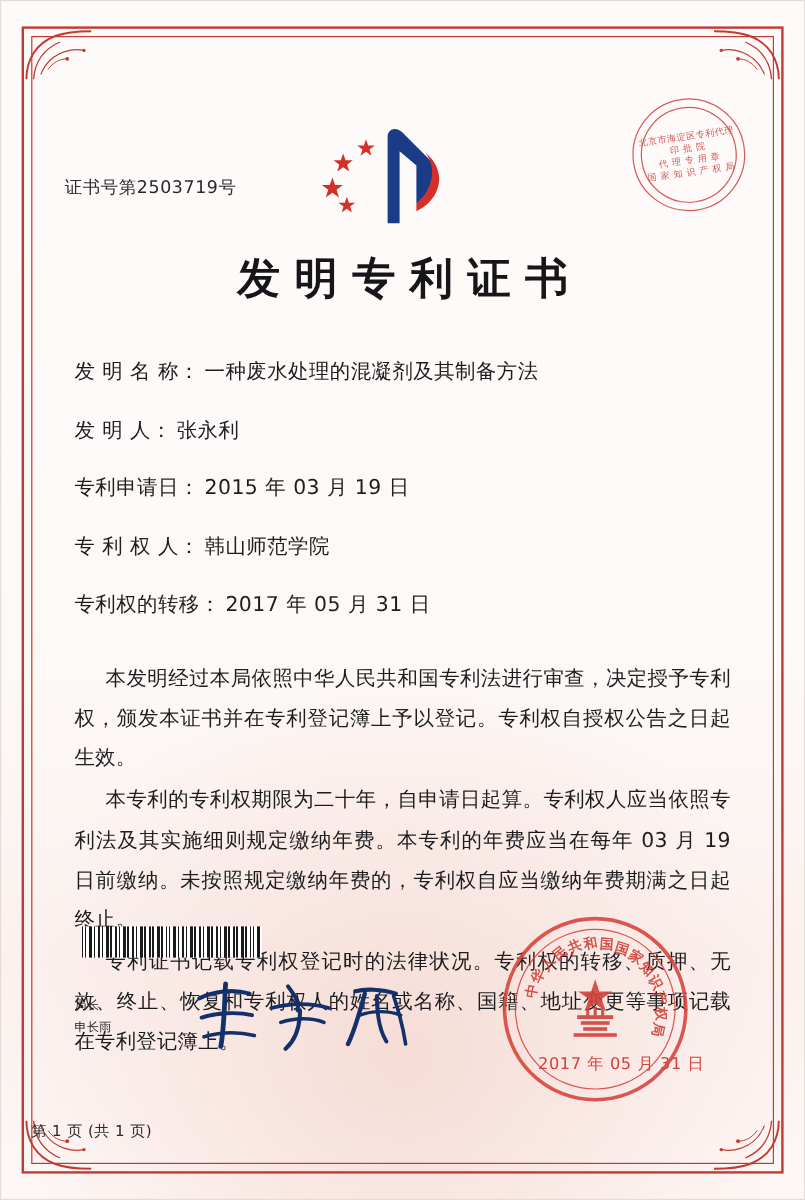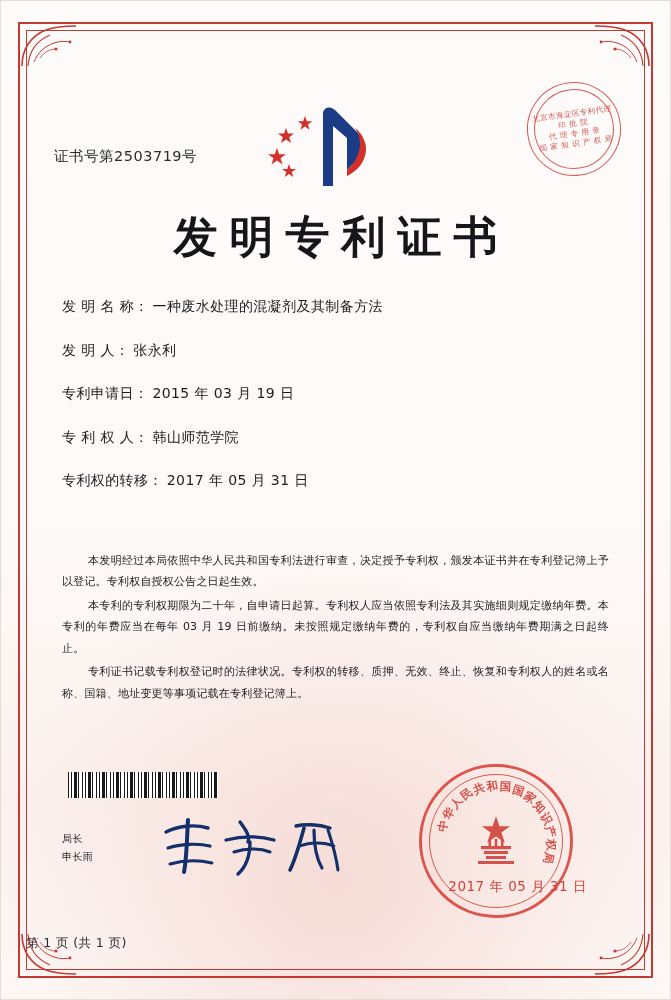--- a/index.html
+++ b/index.html
@@ -115,59 +115,59 @@
     justify-content: center;
   }
   .logo svg { display:block; }
 
   
   .title {
     position: absolute;
     left: 0; right: 0;
     top: 178px;
     text-align: center;
-    font-size: 44px;
+    font-size: 36px;
     letter-spacing: 12px;
     color: #16161a;
     font-weight: 700;
     font-family: "DejaVu Serif", "Liberation Serif", serif;
     text-indent: 12px;
   }
 
   
   .fields {
     position: absolute;
     left: 36px;
     right: 36px;
     top: 268px;
   }
   .field {
     display: flex;
     align-items: baseline;
     margin-bottom: 25.5px;
-    font-size: 14px;
+    font-size: 17px;
     color: #1d1d1f;
     letter-spacing: .4px;
   }
   .field .flabel {
     white-space: nowrap;
     font-family: "DejaVu Sans", "Liberation Sans", sans-serif;
   }
   .field .fvalue {
     margin-left: 4px;
     font-family: "DejaVu Sans", "Liberation Sans", sans-serif;
   }
 
   
   .paras {
     position: absolute;
     left: 36px;
     right: 36px;
     top: 520px;
-    font-size: 11px;
+    font-size: 17px;
     line-height: 1.95;
     color: #1d1d1f;
     letter-spacing: .2px;
     text-align: justify;
   }
   .para { text-indent: 26px; margin: 0 0 2px 0; }
 
   
   .barcode {
     position: absolute;

